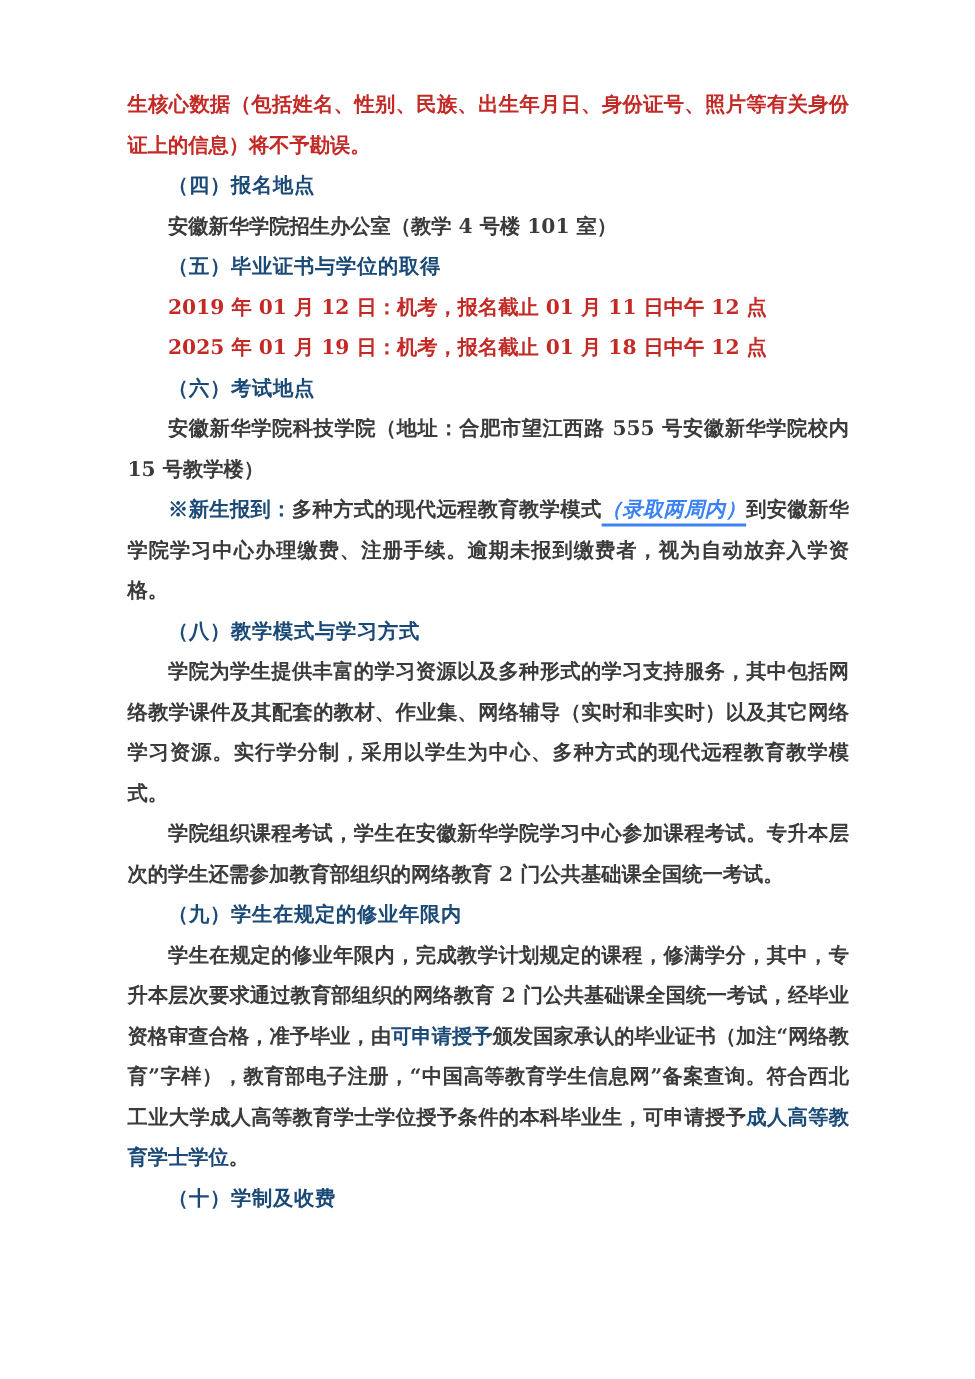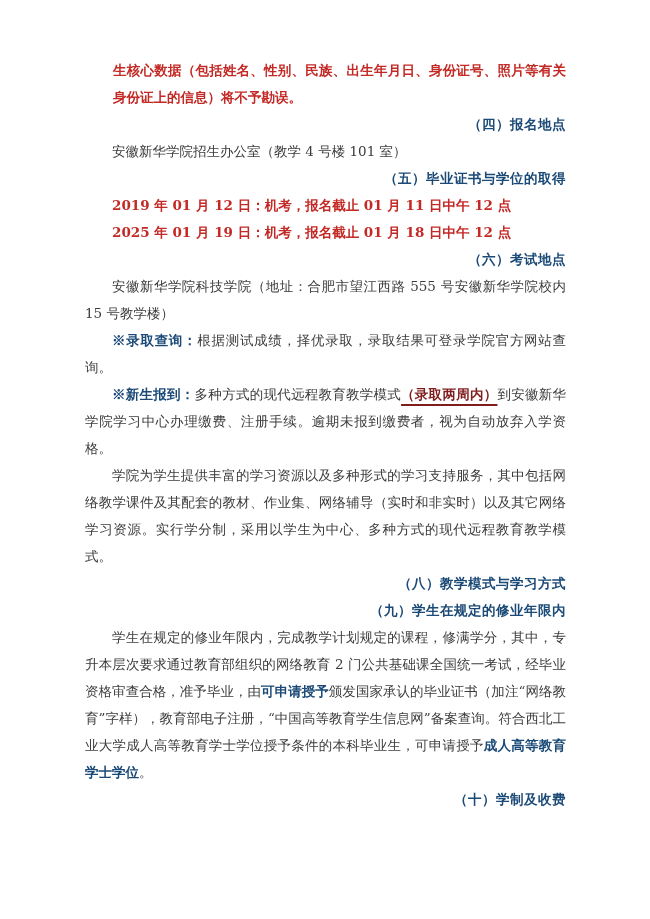--- a/index.html
+++ b/index.html
@@ -18,64 +18,65 @@
     font-family: "DejaVu Serif", "Liberation Serif", serif;
     font-size: 13.5px;
     line-height: 27px;
     color: #3b3b3b;
   }
   .para {
     margin: 0;
     text-align: justify;
     text-indent: 2em;
   }
-  .para.no-indent { text-indent: 0; margin-left: 28px; }
-  .para.heading { text-align: right; }
-  .seg-body { color: inherit; font-weight: normal; }
+  .para.no-indent { text-indent: 0; }
+  .para.heading { text-align: left; }
+  .seg-body { color: inherit; font-weight: bold; }
   .seg-red-bold {
     color: var(--red, #c32a26);
     font-weight: bold;
   }
   .seg-heading {
     color: var(--blue, #1b4a77);
     font-weight: bold;
     letter-spacing: 0.5px;
   }
   .seg-blue-bold {
     color: var(--blue, #1b4a77);
     font-weight: bold;
   }
   .seg-red-underline {
     color: var(--red, #c32a26);
     font-weight: bold;
     text-decoration-thickness: 1.5px;
     text-underline-offset: 5px;
   }
   .seg-black-underline {
-    color: #7f1d1d;
+    color: #3b82f6;
     font-weight: bold;
     text-decoration: underline;
     text-decoration-thickness: 2px;
     text-underline-offset: 5px;
+    font-style: italic;
   }
 </style>
 </head>
 <body>
 
 <div class="page" style="background: rgb(255, 255, 255); color: rgb(59, 59, 59);">
   <div>
       <p class="para no-indent"><span class="seg-red-bold">生核心数据（包括姓名、性别、民族、出生年月日、身份证号、照片等有关身份证上的信息）将不予勘误。</span></p>
       <p class="para heading"><span class="seg-heading">（四）报名地点</span></p>
       <p class="para"><span class="seg-body">安徽新华学院招生办公室（教学 4 号楼 101 室）</span></p>
       <p class="para heading"><span class="seg-heading">（五）毕业证书与学位的取得</span></p>
       <p class="para"><span class="seg-red-underline">2019 年 01 月 12 日：机考，报名截止 01 月 11 日中午 12 点</span></p>
       <p class="para"><span class="seg-red-underline">2025 年 01 月 19 日：机考，报名截止 01 月 18 日中午 12 点</span></p>
       <p class="para heading"><span class="seg-heading">（六）考试地点</span></p>
       <p class="para"><span class="seg-body">安徽新华学院科技学院（地址：合肥市望江西路 555 号安徽新华学院校内 15 号教学楼）</span></p>
-      <p class="para"><span class="seg-blue-bold">※录取查询：</span><span class="seg-body">根据测试成绩，择优录取，录取结果可登录学院官方网站查询。</span></p>
       <p class="para"><span class="seg-blue-bold">※新生报到：</span><span class="seg-body">多种方式的现代远程教育教学模式</span><span class="seg-black-underline">（录取两周内）</span><span class="seg-body">到安徽新华学院学习中心办理缴费、注册手续。逾期未报到缴费者，视为自动放弃入学资格。</span></p>
+      <p class="para heading"><span class="seg-heading">（八）教学模式与学习方式</span></p>
       <p class="para"><span class="seg-body">学院为学生提供丰富的学习资源以及多种形式的学习支持服务，其中包括网络教学课件及其配套的教材、作业集、网络辅导（实时和非实时）以及其它网络学习资源。实行学分制，采用以学生为中心、多种方式的现代远程教育教学模式。</span></p>
-      <p class="para heading"><span class="seg-heading">（八）教学模式与学习方式</span></p>
+      <p class="para"><span class="seg-body">学院组织课程考试，学生在安徽新华学院学习中心参加课程考试。专升本层次的学生还需参加教育部组织的网络教育 2 门公共基础课全国统一考试。</span></p>
       <p class="para heading"><span class="seg-heading">（九）学生在规定的修业年限内</span></p>
       <p class="para"><span class="seg-body">学生在规定的修业年限内，完成教学计划规定的课程，修满学分，其中，专升本层次要求通过教育部组织的网络教育 2 门公共基础课全国统一考试，经毕业资格审查合格，准予毕业，由</span><span class="seg-blue-bold">可申请授予</span><span class="seg-body">颁发国家承认的毕业证书（加注“网络教育”字样），教育部电子注册，“中国高等教育学生信息网”备案查询。符合西北工业大学成人高等教育学士学位授予条件的本科毕业生，可申请授予</span><span class="seg-blue-bold">成人高等教育学士学位</span><span class="seg-body">。</span></p>
       <p class="para heading"><span class="seg-heading">（十）学制及收费</span></p>
     </div>
 </div>
 
 </body></html>

